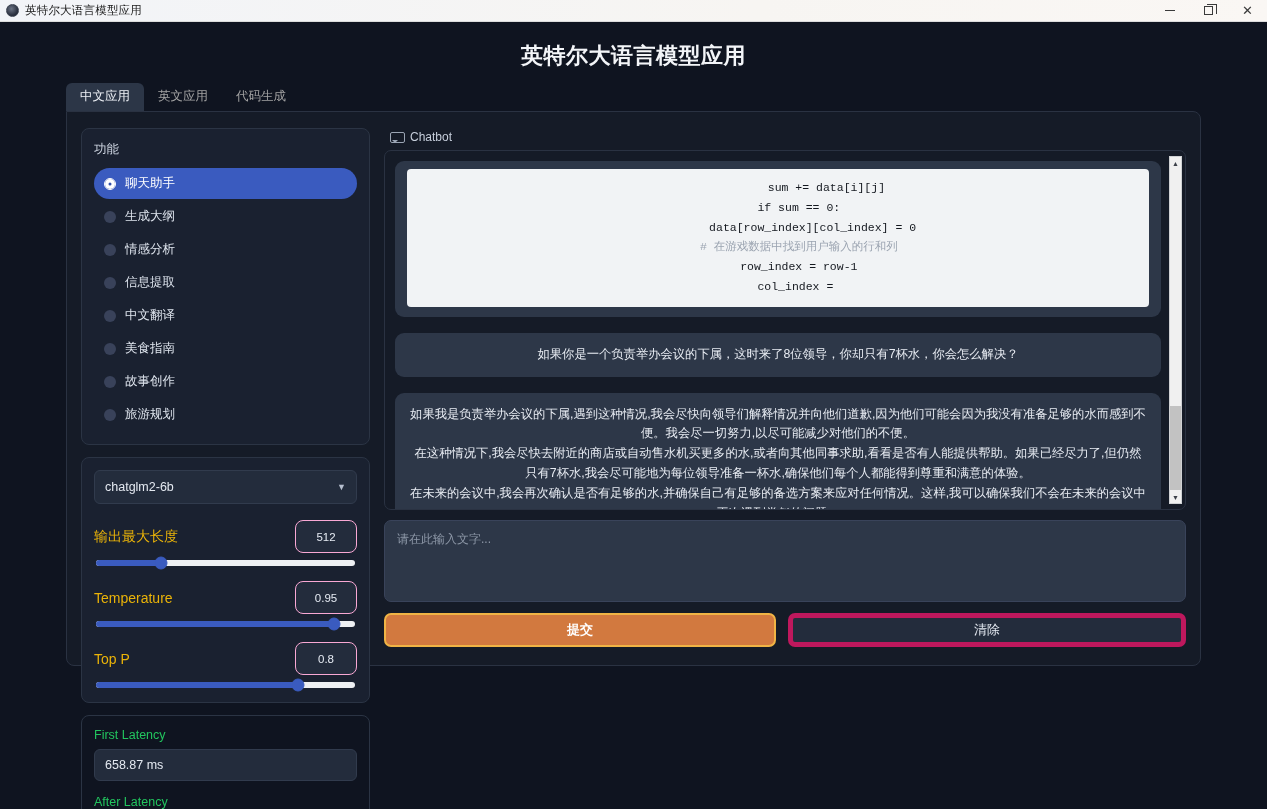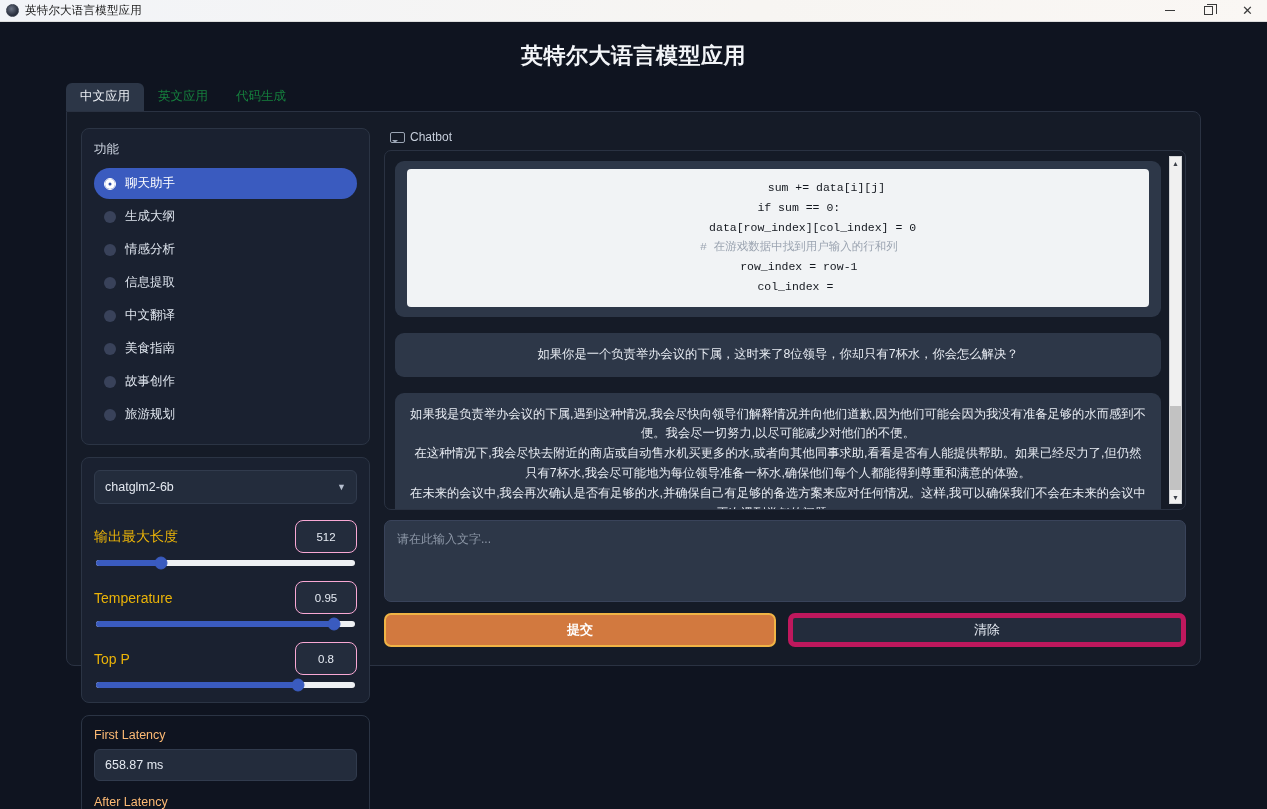--- a/index.html
+++ b/index.html
@@ -50,21 +50,21 @@
     padding-top: 19px; letter-spacing: .5px;
   }
 
   
   .tabs {
     display: flex; align-items: flex-end;
     margin: 14px 0 0 66px;
     height: 26px;
   }
   .tab {
-    font-size: 12.5px; color: #15803d;
+    font-size: 12.5px; color: #a3a3a3;
     padding: 5px 14px 6px 14px;
     border-radius: 6px 6px 0 0;
     cursor: pointer; white-space: nowrap;
   }
   .tab.active { background: #2c3647; color: #eef1f6; }
 
   .tabpanel {
     margin: 0 66px 0 66px;
     border: 1px solid #2a3242;
     border-radius: 0 8px 8px 8px;
@@ -131,21 +131,21 @@
   }
   .fill { position: absolute; left: 0; top: 0; bottom: 0; border-radius: 3px; background: #3a5bbf; }
   .knob {
     position: absolute; top: 50%; width: 13px; height: 13px;
     border-radius: 50%; background: #3a5bbf;
     transform: translate(-50%, -50%);
     border: 1px solid #3a5bbf;
   }
 
   
-  .lat-label { font-size: 12.5px; color: #fdba74; margin-bottom: 7px; }
+  .lat-label { font-size: 12.5px; color: #22c55e; margin-bottom: 7px; }
   .lat-box {
     height: 32px; background: #232c3c; border: 1px solid #313b4d; border-radius: 6px;
     display: flex; align-items: center; padding: 0 10px;
     font-size: 12.5px; color: #e4e9f1; margin-bottom: 14px;
   }
   .lat-box:last-child { margin-bottom: 0; }
 
   
   .right-col { flex: 1 1 auto; display: flex; flex-direction: column; min-width: 0; }
 

